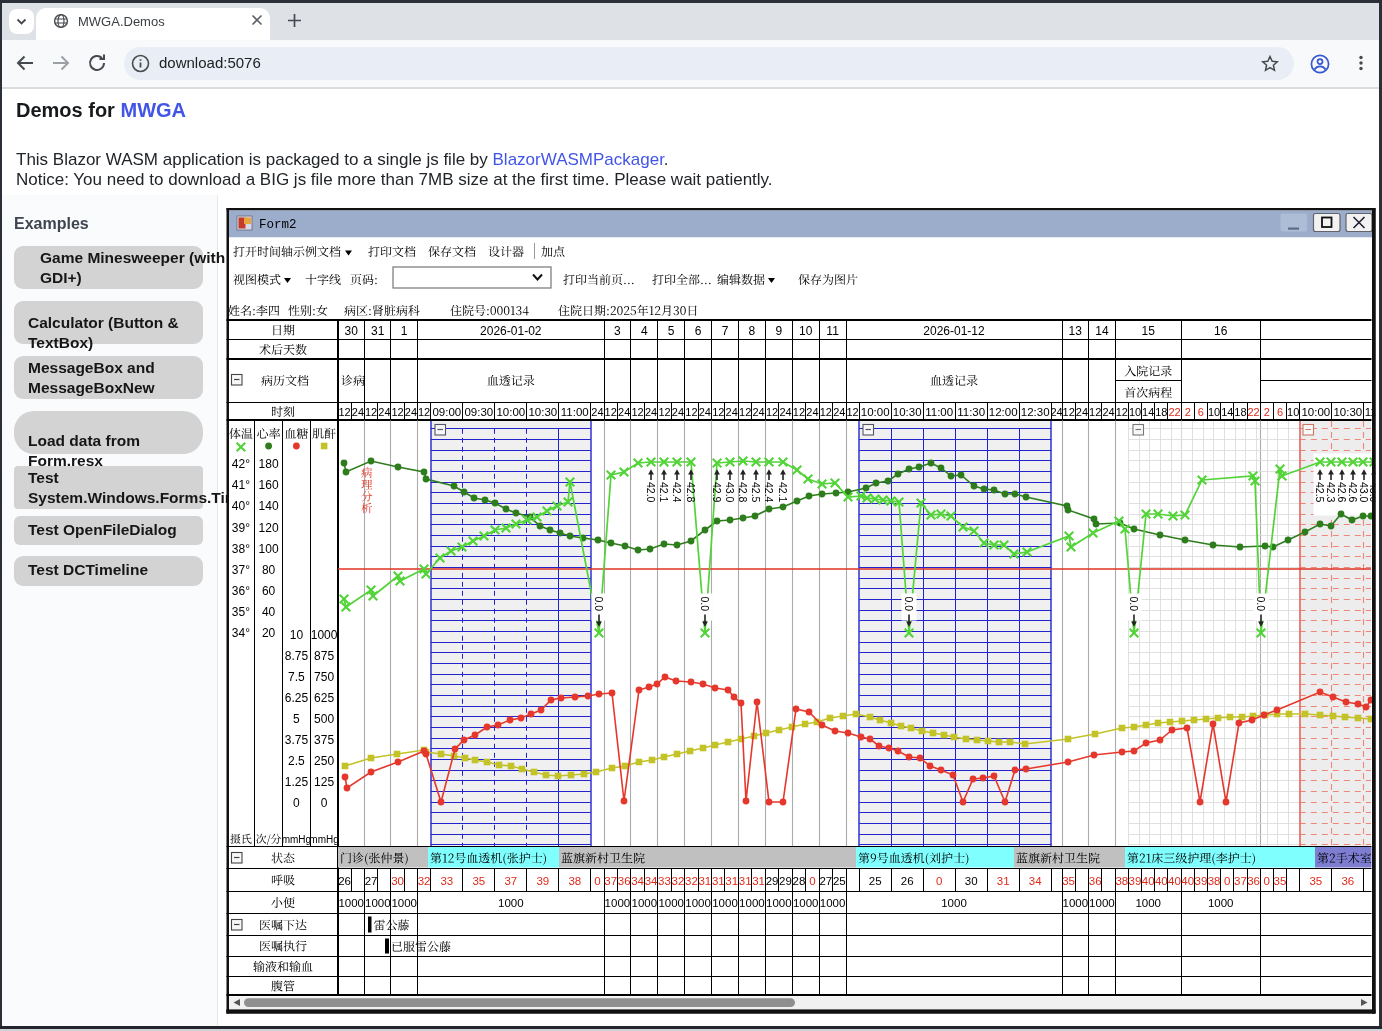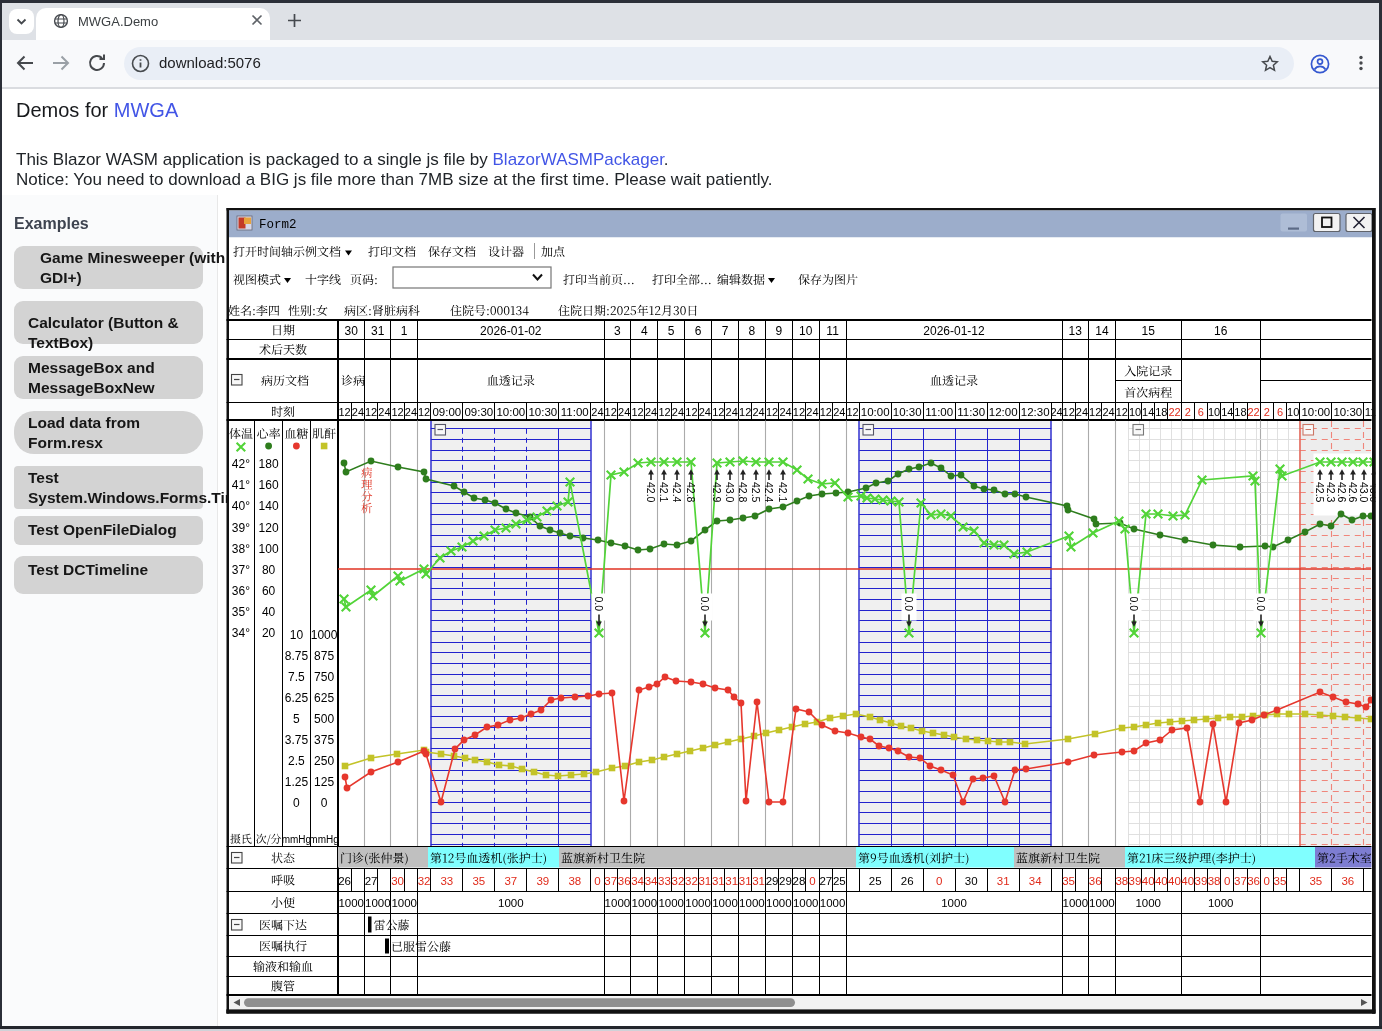--- a/index.html
+++ b/index.html
@@ -10,21 +10,21 @@
     <div class="abs" style="left:9px;top:9px;width:25px;height:25px;background:#fff;border-radius:8px"></div>
     <svg class="abs" style="left:15px;top:15px" width="13" height="13" viewBox="0 0 13 13">
       <path d="M2.5 4.5L6.5 8.5L10.5 4.5" fill="none" stroke="#45494e" stroke-width="1.8"></path>
     </svg>
     <div class="abs" style="left:36px;top:8px;width:234px;height:32px;background:#fff;border-radius:10px 10px 0 0"></div>
     <svg class="abs" style="left:53px;top:13px" width="16" height="16" viewBox="0 0 16 16">
       <circle cx="8" cy="8" r="6.4" fill="none" stroke="#45494e" stroke-width="1.4"></circle>
       <ellipse cx="8" cy="8" rx="3" ry="6.4" fill="none" stroke="#45494e" stroke-width="1.2"></ellipse>
       <path d="M1.8 6H14.2M1.8 10H14.2" stroke="#45494e" stroke-width="1.2"></path>
     </svg>
-    <div class="abs" style="left:78px;top:14px;font-size:13px;color:#3c4043">MWGA.Demo</div>
+    <div class="abs" style="left:78px;top:14px;font-size:13px;color:#3c4043">MWGA.Demos</div>
     <svg class="abs" style="left:251px;top:14px" width="12" height="12" viewBox="0 0 12 12">
       <path d="M1.5 1.5L10.5 10.5M1.5 10.5L10.5 1.5" stroke="#5f6368" stroke-width="1.6"></path>
     </svg>
     <svg class="abs" style="left:287px;top:13px" width="15" height="15" viewBox="0 0 15 15">
       <path d="M7.5 1V14M1 7.5H14" stroke="#45494e" stroke-width="1.7"></path>
     </svg>
     <div class="abs" style="left:0;top:40px;width:1382px;height:48px;background:#f8f9fb;border-bottom:1px solid #dadce0"></div>
     <svg class="abs" style="left:14px;top:52px" width="22" height="22" viewBox="0 0 22 22">
       <path d="M19 11H4M10.5 4.5L4 11L10.5 17.5" fill="none" stroke="#46494d" stroke-width="2"></path>
     </svg>
@@ -47,32 +47,32 @@
     <svg class="abs" style="left:1310px;top:54px" width="20" height="20" viewBox="0 0 20 20">
       <circle cx="10" cy="10" r="8.6" fill="none" stroke="#3558d0" stroke-width="1.7"></circle>
       <circle cx="10" cy="7.6" r="2.5" fill="none" stroke="#3558d0" stroke-width="1.7"></circle>
       <path d="M4.5 15.5a6.5 6.5 0 0 1 11 0" fill="none" stroke="#3558d0" stroke-width="1.7"></path>
     </svg>
     <svg class="abs" style="left:1352px;top:54px" width="18" height="18" viewBox="0 0 18 18">
       <circle cx="9" cy="3.5" r="1.7" fill="#46494d"></circle>
       <circle cx="9" cy="9" r="1.7" fill="#46494d"></circle>
       <circle cx="9" cy="14.5" r="1.7" fill="#46494d"></circle>
     </svg>
-    <div class="abs" style="left:16px;top:99px;font-size:20px;font-weight:normal;color:#17191c">Demos for <span style="color:#4255e6">MWGA</span></div>
+    <div class="abs" style="left:16px;top:99px;font-size:20px;font-weight:bold;color:#17191c">Demos for <span style="color:#4255e6">MWGA</span></div>
     <div class="abs" style="left:16px;top:150px;font-size:17px;color:#212529;line-height:20px">This Blazor WASM application is packaged to a single js file by <span style="color:#4255e6">BlazorWASMPackager</span>.<br>Notice: You need to download a BIG js file more than 7MB size at the first time. Please wait patiently.</div>
     <div class="abs" style="left:0;top:88px;width:1382px;height:1px;background:#dadce0"></div>
     <div class="abs" style="left:2px;top:195px;width:216px;height:836px;background:#fafbfc;border-right:1px solid #e8e8e8"></div>
     <div class="abs" style="left:14px;top:215px;font-size:16px;font-weight:bold;color:#3e4450">Examples</div>
     <div class="abs" style="left:14px;top:246px;width:189px;height:43px;background:#d3d3d3;border-radius:9px;font-size:15.5px;font-weight:bold;color:#161616;line-height:20px;padding:2px 0 0 26px;overflow:visible;white-space:nowrap">Game Minesweeper (with<br>GDI+)</div>
     <div class="abs" style="left:14px;top:301px;width:189px;height:43px;background:#d3d3d3;border-radius:9px;font-size:15.5px;font-weight:bold;color:#161616;line-height:20px;padding:12px 0 0 14px;overflow:visible;white-space:nowrap">Calculator (Button &amp;<br>TextBox)</div>
     <div class="abs" style="left:14px;top:356px;width:189px;height:43px;background:#d3d3d3;border-radius:9px;font-size:15.5px;font-weight:bold;color:#161616;line-height:20px;padding:2px 0 15px 14px;overflow:visible;white-space:nowrap">MessageBox and<br>MessageBoxNew</div>
-    <div class="abs" style="left:14px;top:411px;width:189px;height:43px;background:#d3d3d3;border-radius:20px;font-size:15.5px;font-weight:bold;color:#161616;line-height:20px;padding:2px 0 0 14px;overflow:visible;white-space:nowrap">Load data from<br>Form.resx</div>
+    <div class="abs" style="left:14px;top:411px;width:189px;height:43px;background:#d3d3d3;border-radius:20px;font-size:15.5px;font-weight:bold;color:#161616;line-height:20px;padding:20px 0 0 14px;overflow:visible;white-space:nowrap">Load data from<br>Form.resx</div>
     <div class="abs" style="left:14px;top:466px;width:189px;height:43px;background:#d3d3d3;border-radius:4px;font-size:15.5px;font-weight:bold;color:#161616;line-height:20px;padding:2px 0 0 14px;overflow:visible;white-space:nowrap"><span style="white-space:nowrap">Test<br>System.Windows.Forms.Time</span></div>
     <div class="abs" style="left:14px;top:516px;width:189px;height:29px;background:#d3d3d3;border-radius:6px;font-size:15.5px;font-weight:bold;color:#161616;line-height:20px;padding:4px 0 0 14px;overflow:visible;white-space:nowrap">Test OpenFileDialog</div>
-    <div class="abs" style="left:14px;top:556px;width:189px;height:38px;background:#d3d3d3;border-radius:9px;font-size:15.5px;font-weight:bold;color:#161616;line-height:20px;padding:4px 0 0 14px;overflow:visible;white-space:nowrap">Test DCTimeline</div>
+    <div class="abs" style="left:14px;top:556px;width:189px;height:30px;background:#d3d3d3;border-radius:9px;font-size:15.5px;font-weight:bold;color:#161616;line-height:20px;padding:4px 0 0 14px;overflow:visible;white-space:nowrap">Test DCTimeline</div>
     <svg class="abs" style="left:0;top:0" width="1382" height="1031" viewBox="0 0 1382 1031">
       <defs>
         <path id="g0028" d="M163 302C163 489 202 620 335 803L316 819C164 664 92 503 92 302C92 102 164 -59 316 -215L335 -198C204 -16 163 116 163 302Z"></path>
         <path id="g0029" d="M203 302C203 116 163 -15 30 -198L49 -215C200 -60 273 102 273 302C273 503 200 664 49 819L30 803C160 621 203 489 203 302Z"></path>
         <path id="g002e" d="M163 -15C198 -15 225 14 225 46C225 81 198 108 163 108C127 108 102 81 102 46C102 14 127 -15 163 -15Z"></path>
         <path id="g002f" d="M8 -174H54L344 772H300Z"></path>
         <path id="g0030" d="M278 -15C398 -15 509 94 509 366C509 634 398 743 278 743C158 743 47 634 47 366C47 94 158 -15 278 -15ZM278 16C203 16 130 100 130 366C130 628 203 711 278 711C352 711 426 628 426 366C426 100 352 16 278 16Z"></path>
         <path id="g0031" d="M75 0 427 -1V27L298 42L296 230V569L300 727L285 738L70 683V653L214 677V230L212 42L75 28Z"></path>
         <path id="g0032" d="M64 0H511V70H119C180 137 239 202 268 232C420 388 481 461 481 553C481 671 412 743 278 743C176 743 80 691 64 589C70 569 86 558 105 558C128 558 144 571 154 610L178 697C204 708 229 712 254 712C343 712 396 655 396 555C396 467 352 397 246 269C197 211 130 132 64 54Z"></path>
         <path id="g0033" d="M256 -15C396 -15 493 65 493 188C493 293 434 366 305 384C416 409 472 482 472 567C472 672 398 743 270 743C175 743 86 703 69 604C75 587 90 579 107 579C132 579 147 590 156 624L179 701C204 709 227 712 251 712C338 712 387 657 387 564C387 457 318 399 221 399H181V364H226C346 364 408 301 408 191C408 85 344 16 233 16C205 16 181 21 159 29L135 107C126 144 112 158 88 158C69 158 54 147 47 127C67 34 142 -15 256 -15Z"></path>

